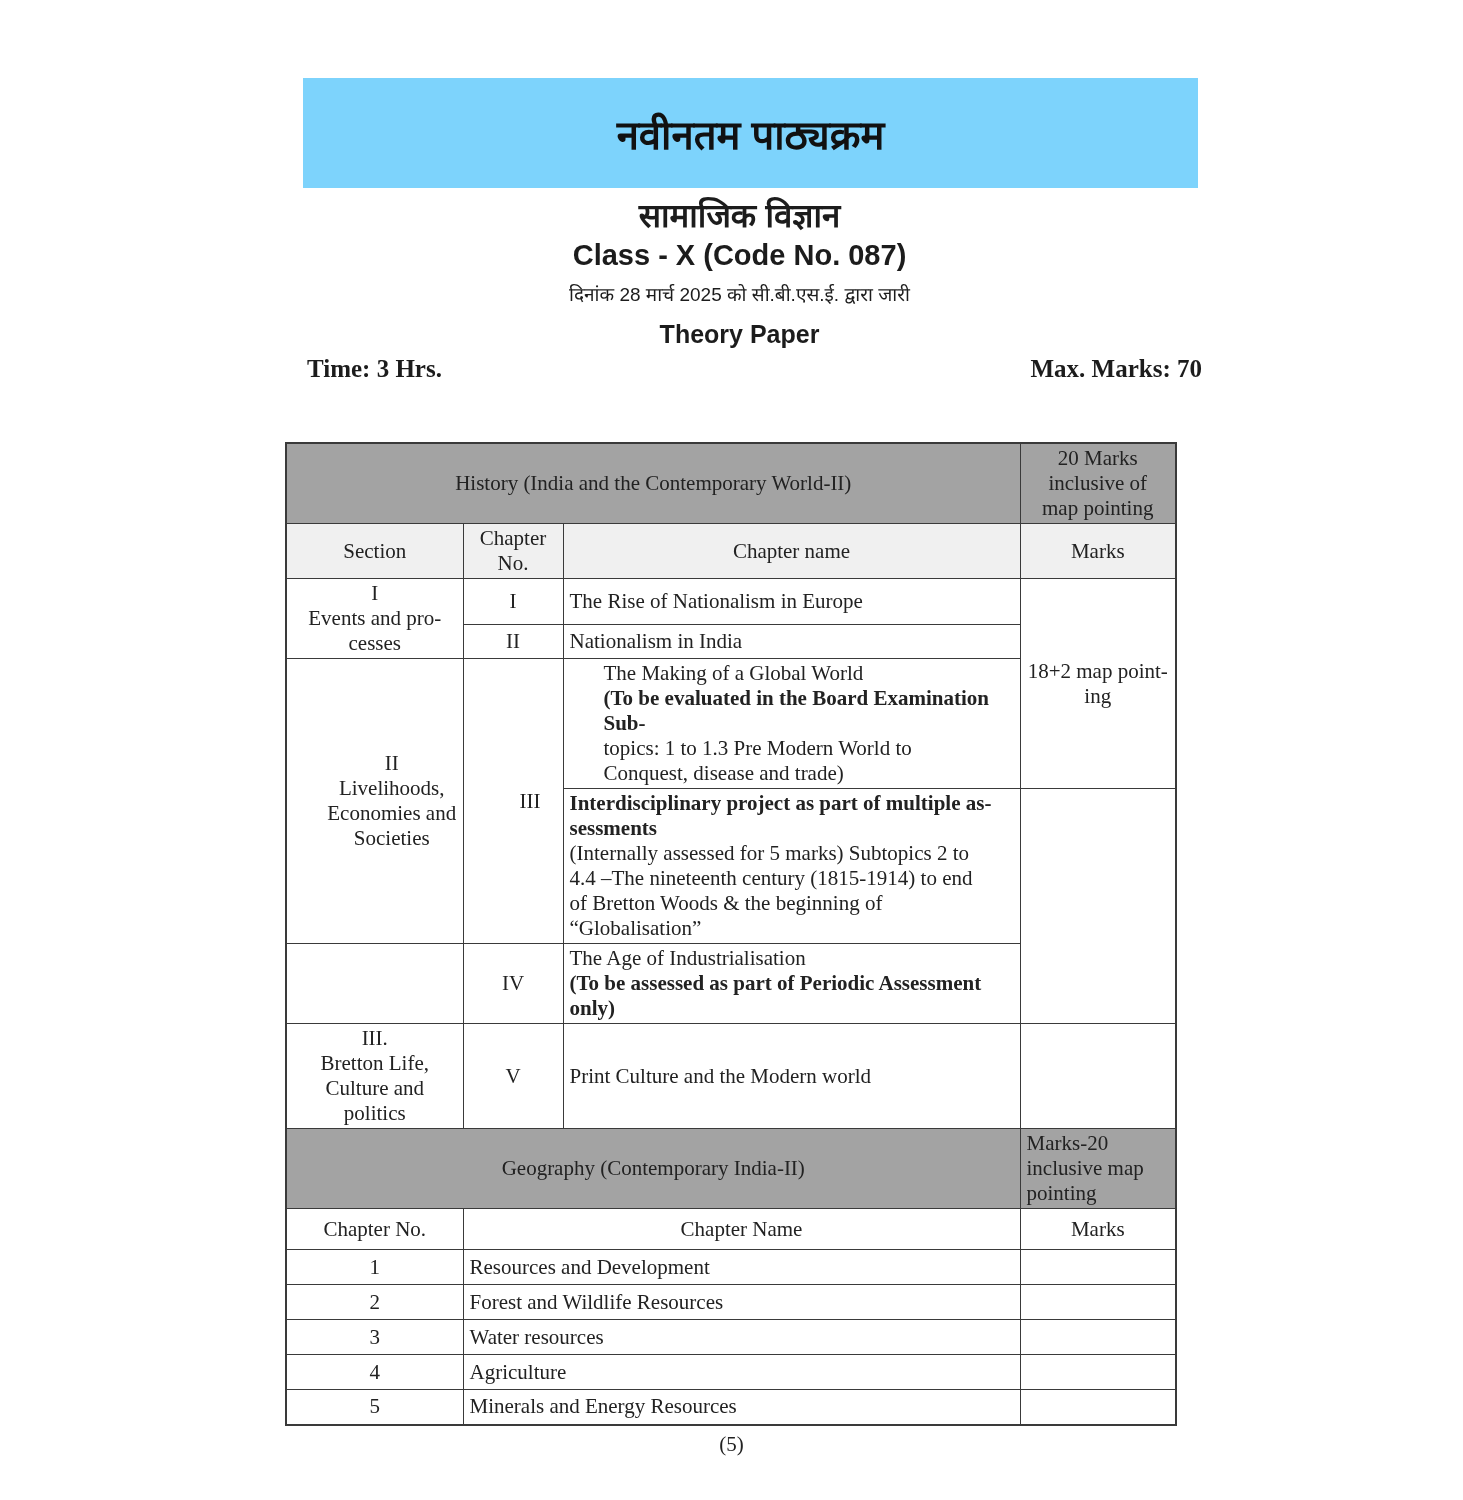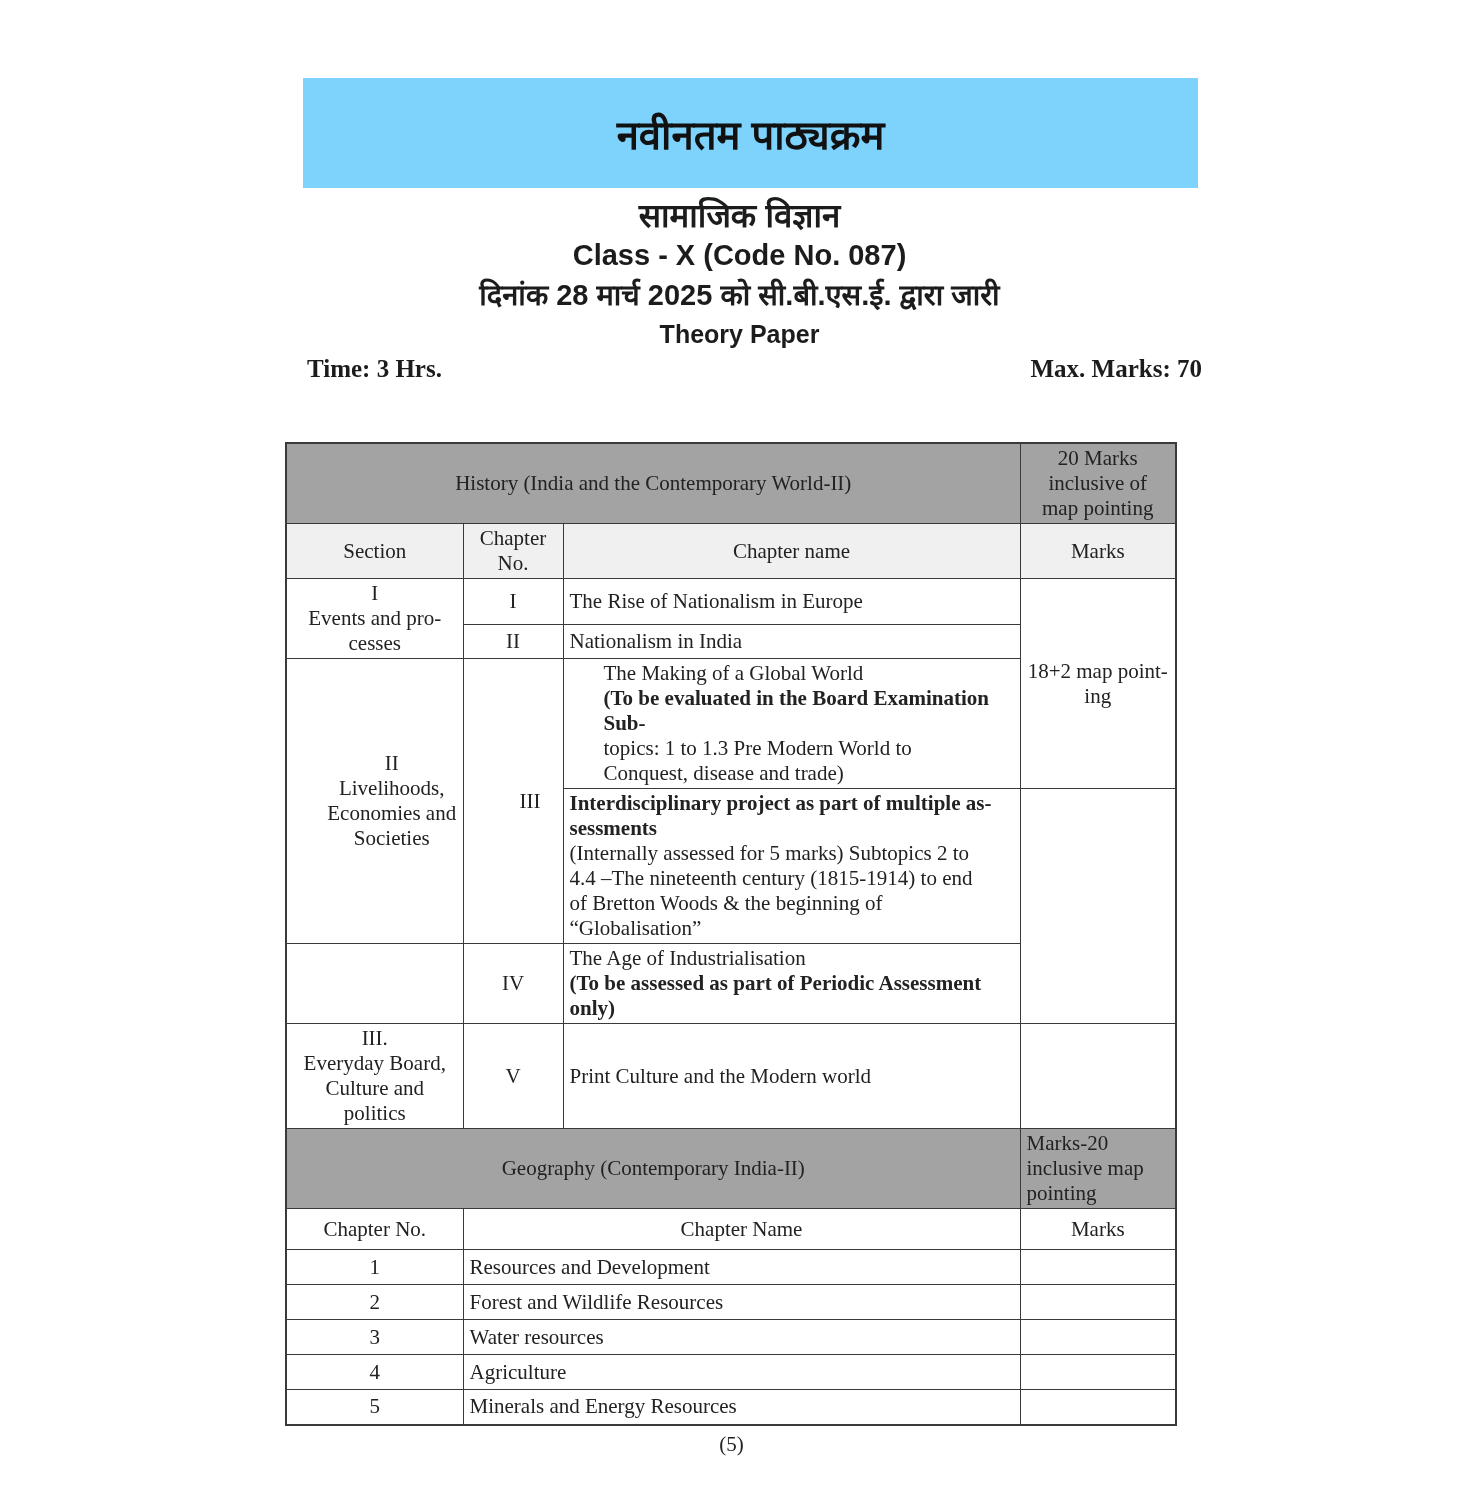--- a/index.html
+++ b/index.html
@@ -15,21 +15,21 @@
     position:absolute; left:283px; top:78px; width:895px; height:110px;
     background:#7dd3fc; display:flex; align-items:center; justify-content:center;margin-left:20px;
   }
   .banner-title {
     font-family:"Liberation Sans", sans-serif; font-weight:bold; font-size:40px; color:#111;
   }
 
   .subtitle-block { position:absolute; left:292px; top:196px; width:895px; text-align:center; }
   .subject-hindi { font-family:"Liberation Sans", sans-serif; font-weight:bold; font-size:33px; line-height:40px; }
   .class-line   { font-family:"Liberation Sans", sans-serif; font-weight:bold; font-size:29px; line-height:38px; }
-  .issued-line  { font-family:"Liberation Sans", sans-serif; font-weight:bold; font-size:29px; line-height:42px; }
+  .issued-line  { font-family:"Liberation Sans", sans-serif; font-weight:normal; font-size:19px; line-height:42px; }
   .paper-type   { font-family:"Liberation Sans", sans-serif; font-weight:bold; font-size:25px; line-height:36px; }
 
   .time-row {
     position:absolute; left:283px; top:355px; width:895px;
     display:flex; justify-content:space-between;
     font-size:25px; font-weight:bold;margin-left:24px;
   }
   .course-structure {
     position:absolute; left:283px; top:383px; width:895px; text-align:center;
     font-size:21px; font-weight:bold; letter-spacing:0.5px;
@@ -143,21 +143,21 @@
       </tr>
       <tr class="h73">
         <td class="c"></td>
         <td class="c top">IV</td>
         <td class="name top pre"><span>The Age of Industrialisation
 </span><span class="b">(To be assessed as part of Periodic Assessment
 only)</span></td>
       </tr>
       <tr class="h99">
         <td class="c pre top">III.
-Everyday Board,
+Bretton Life,
 Culture and
 politics</td>
         <td class="c top">V</td>
         <td class="name top">Print Culture and the Modern world</td>
         <td></td>
       </tr>
 
       <tr class="band h83">
         <td colspan="3" class="c">Geography (Contemporary India-II)</td>
         <td class="pre band-marks-left">Marks-20

